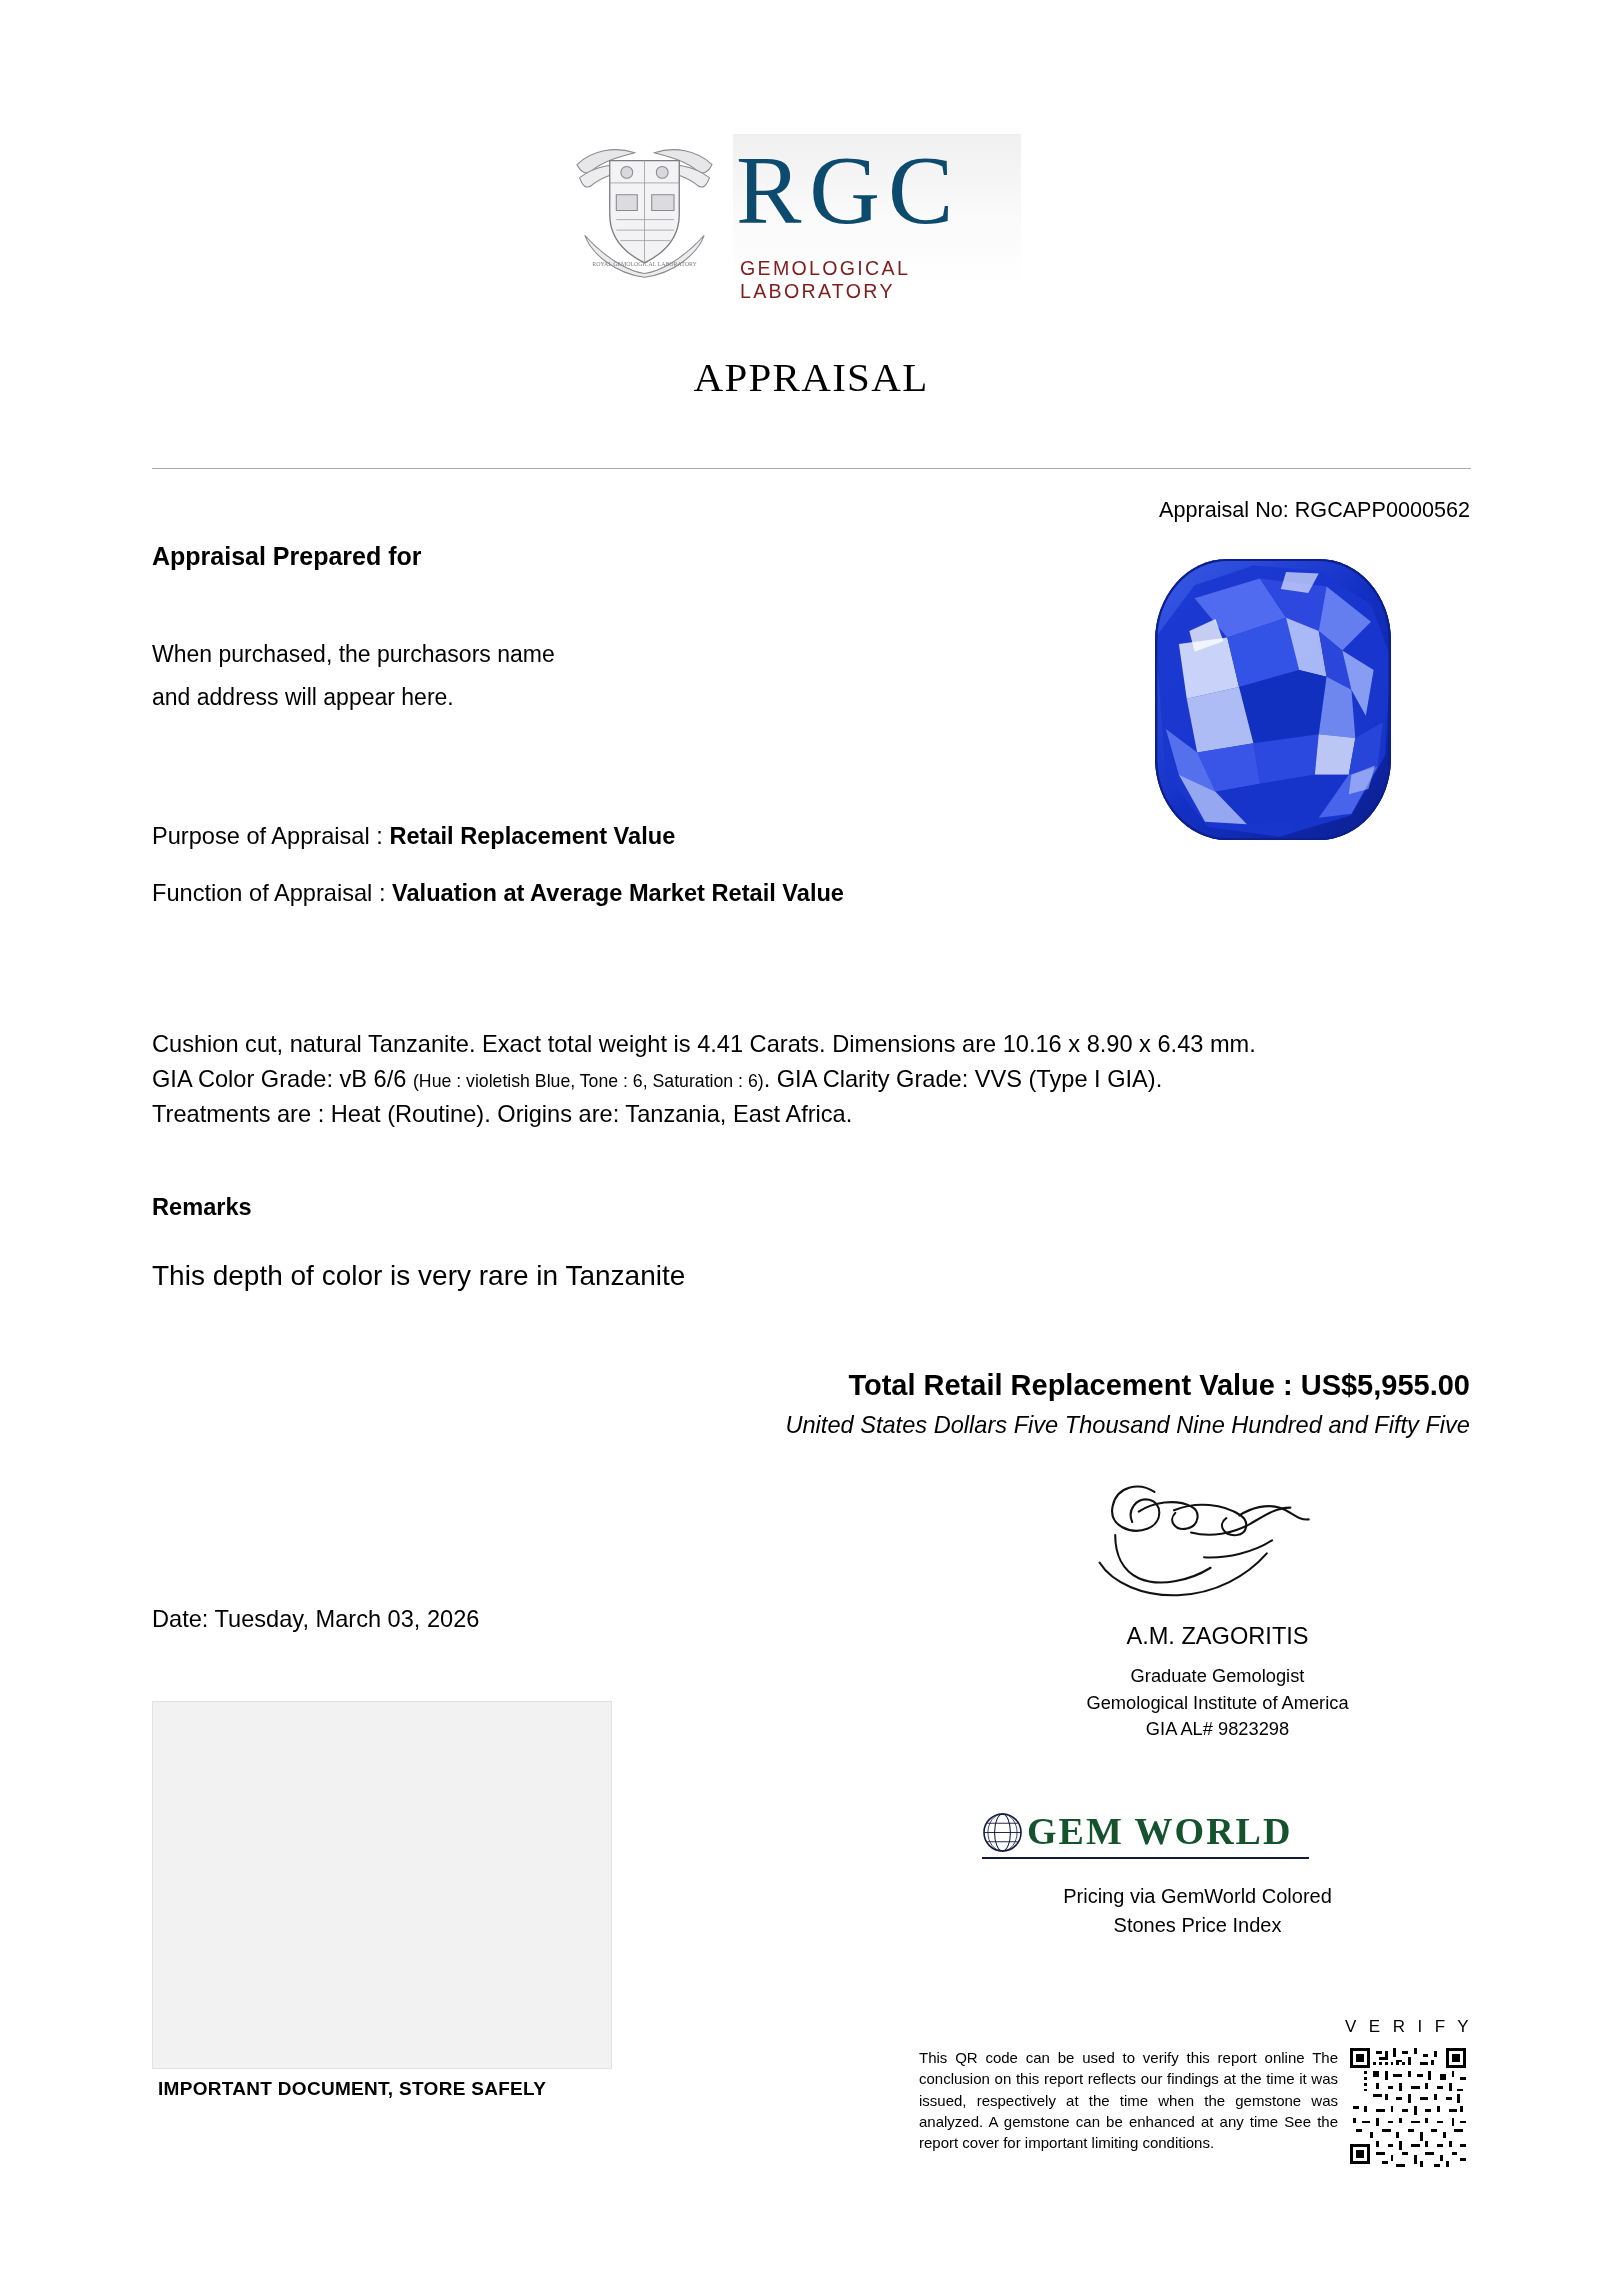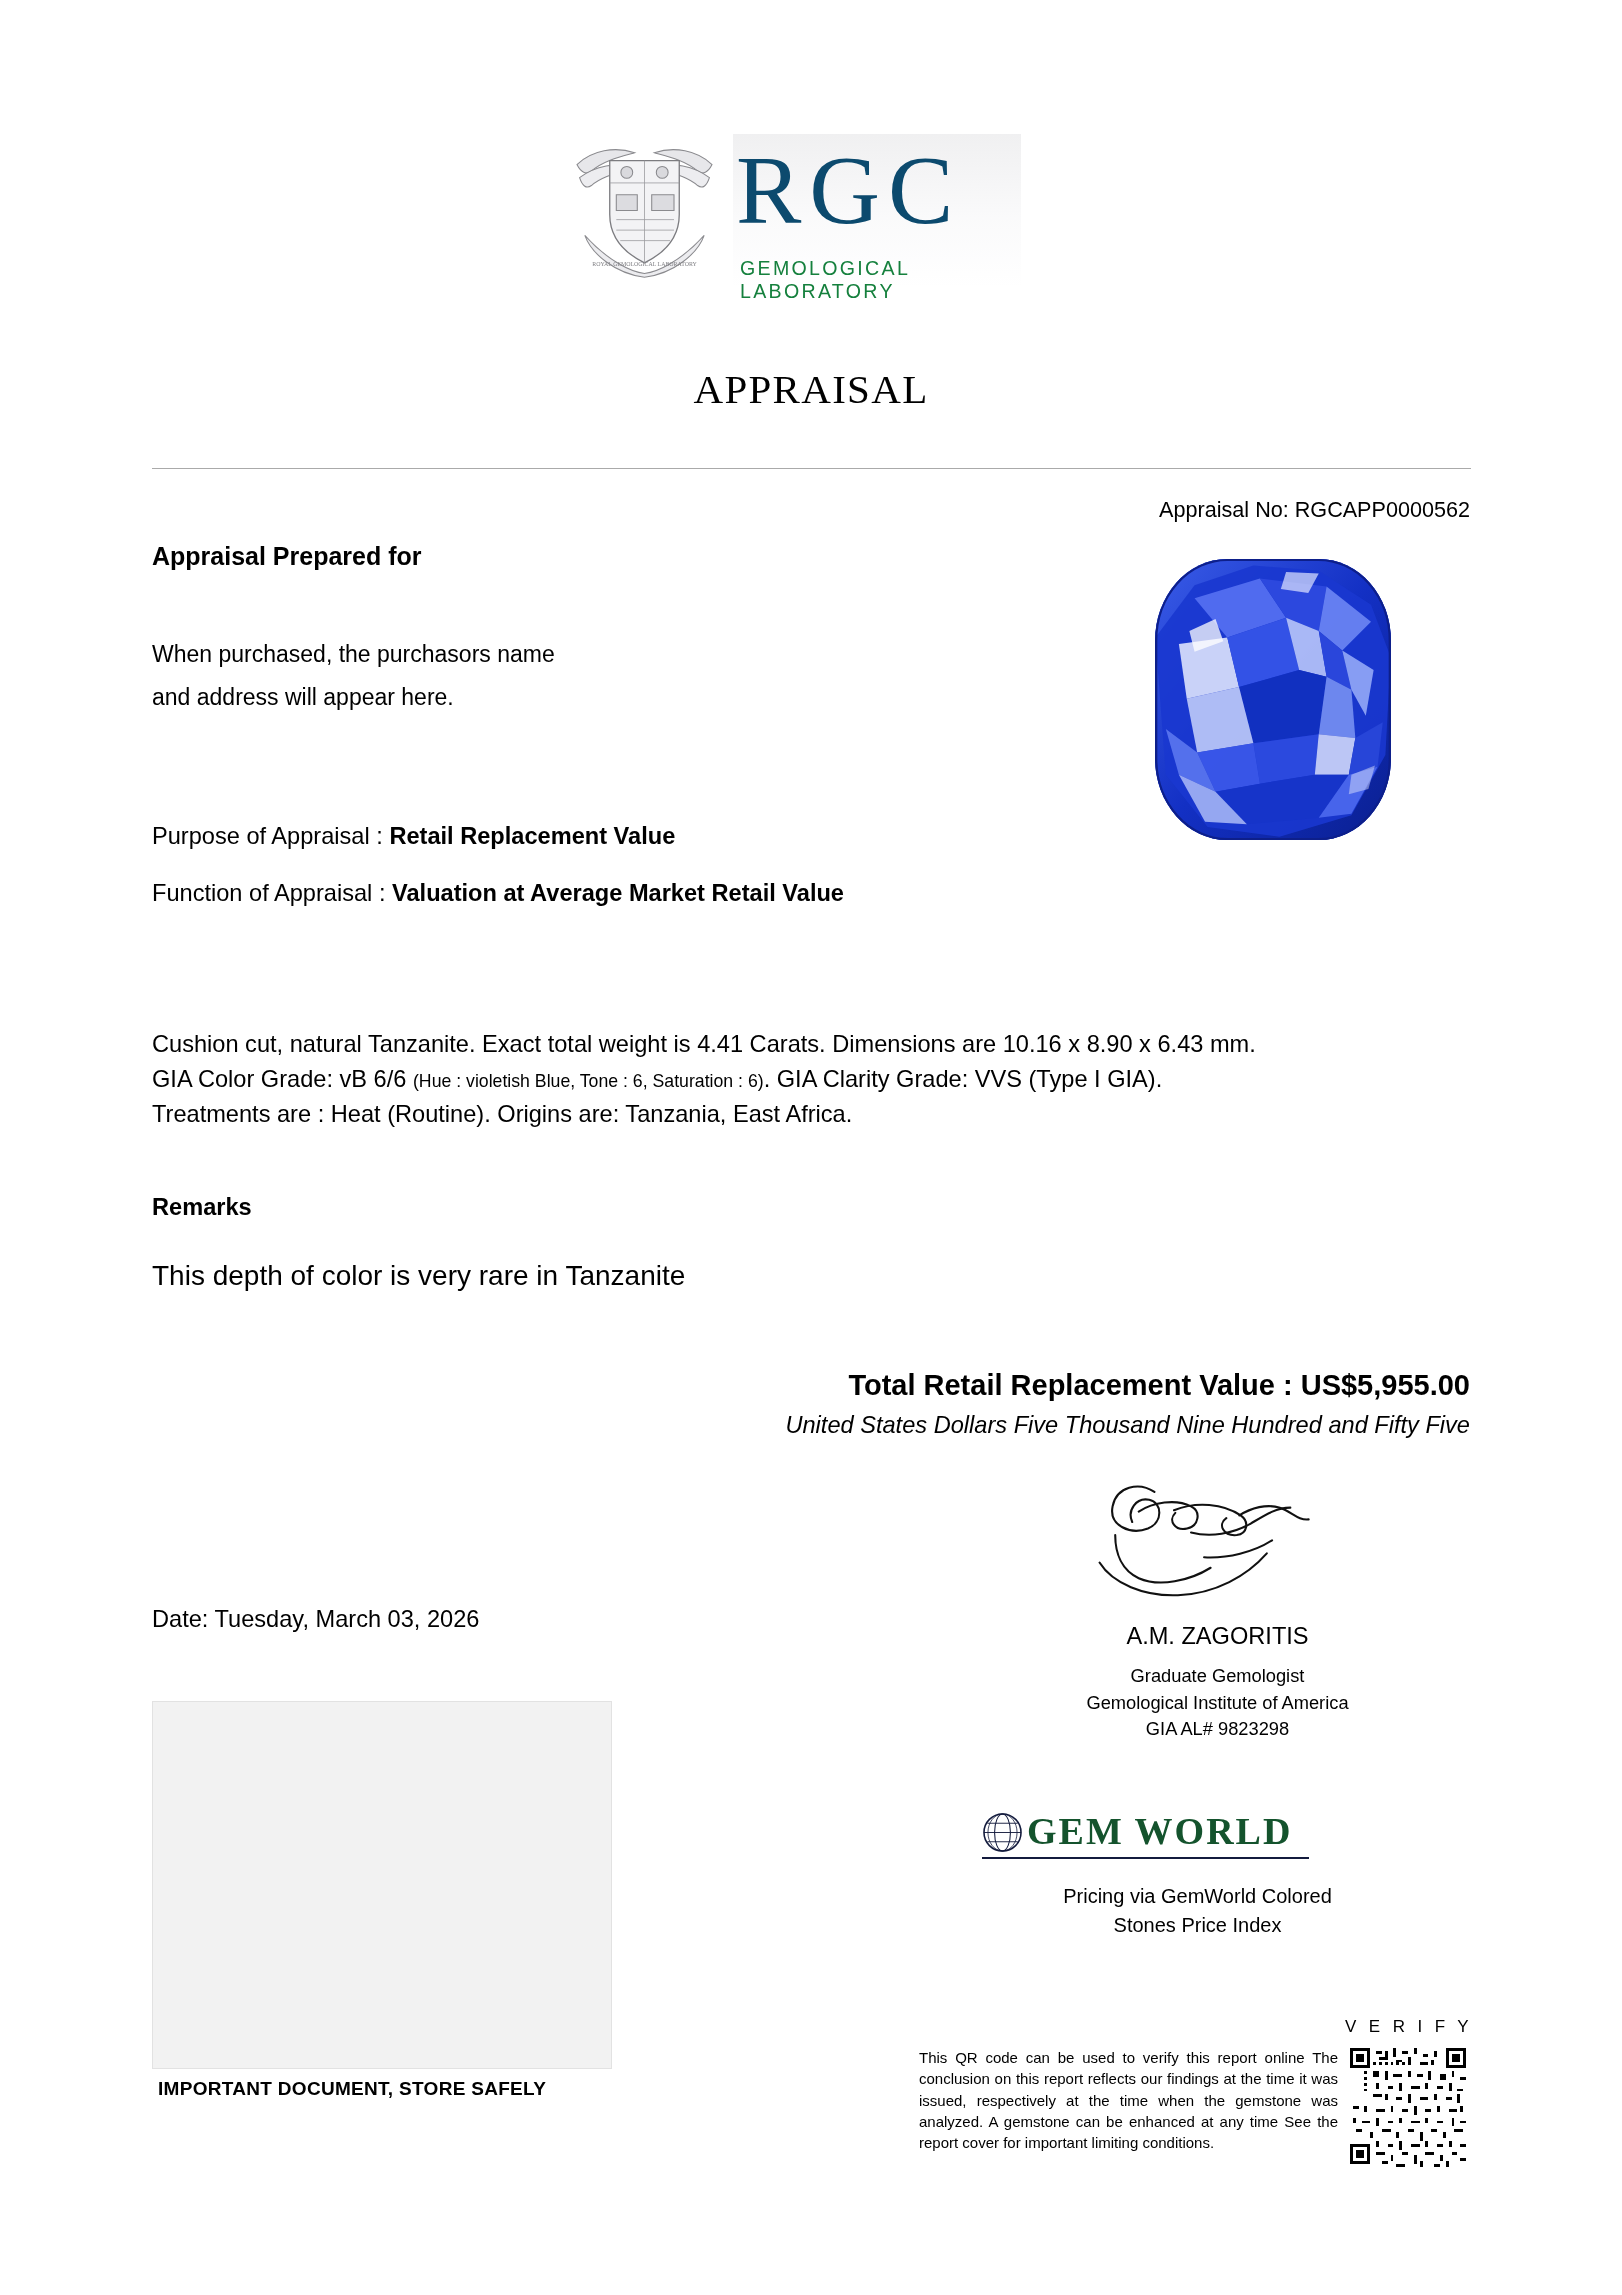--- a/index.html
+++ b/index.html
@@ -47,41 +47,40 @@
     color: #0c4a6e;
     line-height: 1;
   }
   .rgc-sub {
     position: absolute;
     left: 171px;
     top: 123px;
     font-family: "Liberation Sans", sans-serif;
     font-size: 19.6px;
     letter-spacing: 2.3px;
-    color: #15803d;
+    color: #7f1d1d;
   }
   .rgc-shade {
     position: absolute;
     left: 164px;
     top: 0px;
     width: 288px;
     height: 151px;
     background: linear-gradient(180deg, rgba(215,215,218,0.38) 0%, rgba(235,235,238,0.25) 55%, rgba(250,250,252,0.05) 100%);
   }
 
   .appraisal-title {
     position: absolute;
     left: 0;
     top: 353px;
     width: 1622px;
     text-align: center;
     font-family: "Liberation Serif", serif;
     font-size: 41px;
     letter-spacing: 1.3px;
-    margin-top: 12px;
   }
 
   .rule {
     position: absolute;
     left: 152px;
     top: 468px;
     width: 1319px;
     height: 0.7px;
     background: #aaaaaa;
   }

